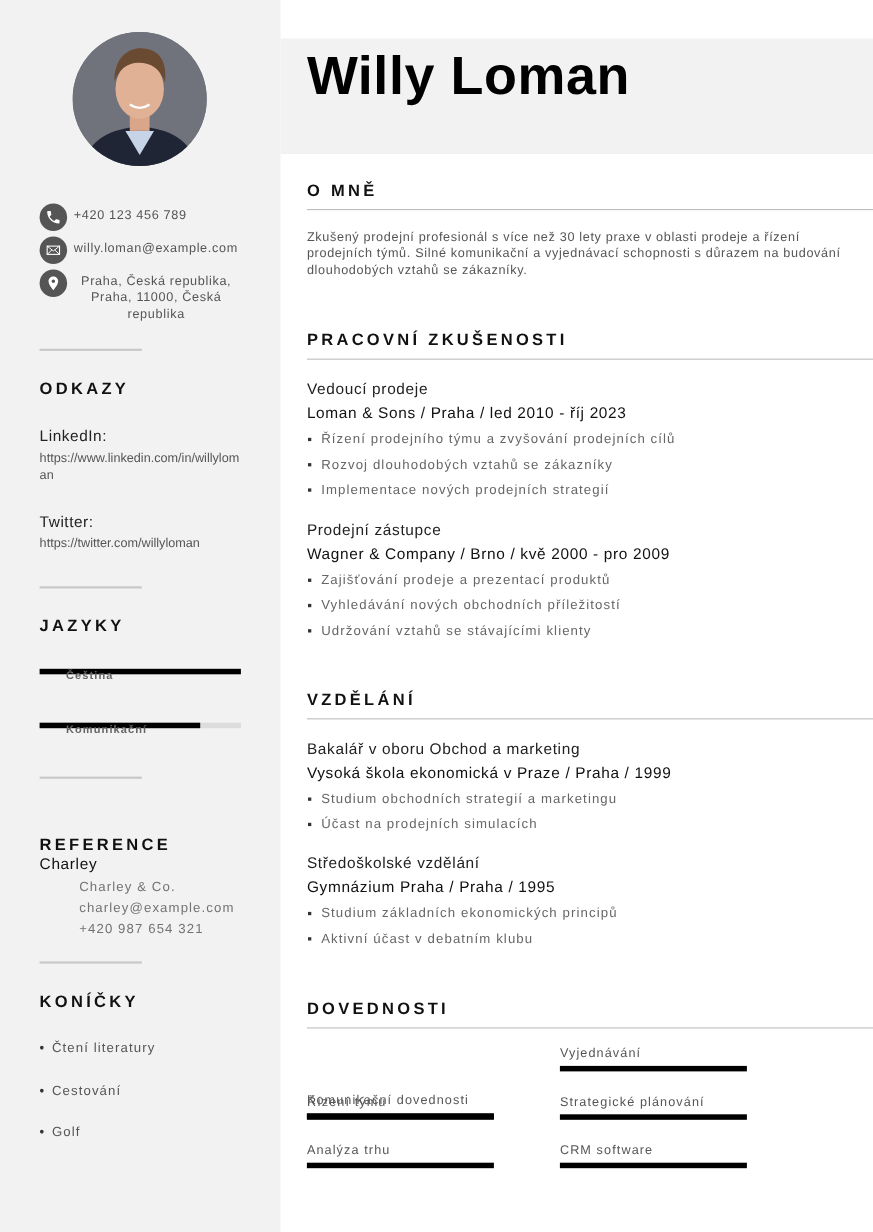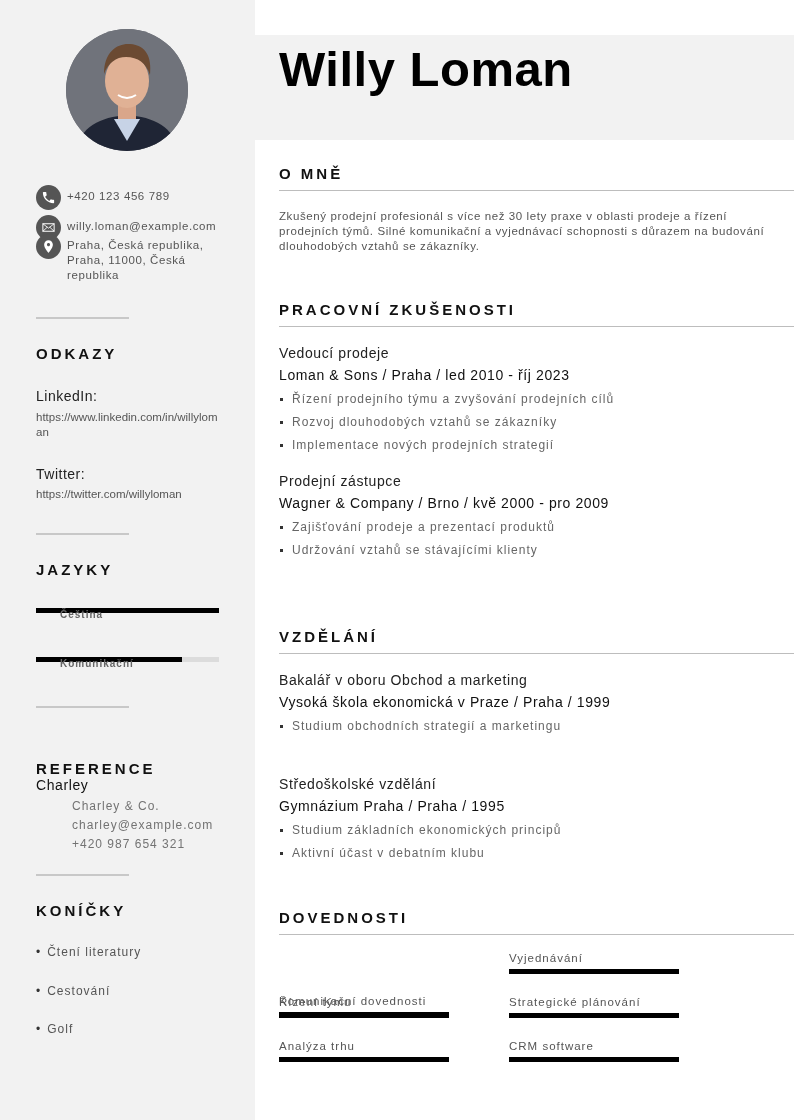--- a/index.html
+++ b/index.html
@@ -74,21 +74,21 @@
   </div>
   <div class="contact" style="top:219px;">
     <span class="ic">
       <svg viewBox="0 0 24 24">
           <rect x="3" y="6" width="18" height="12" fill="none" stroke="#fff" stroke-width="1.6"></rect>
           <path d="M3 6 L12 13 L21 6 M3 18 L10 11.5 M21 18 L14 11.5" fill="none" stroke="#fff" stroke-width="1.4"></path>
         </svg>
     </span>
     <span class="txt">willy.loman@example.com</span>
   </div>
-  <div class="contact" style="top:238px;">
+  <div class="contact" style="top:249px;text-align:center;">
     <span class="ic">
       <svg viewBox="0 0 24 24">
           <path fill="#fff" d="M12 2C8.1 2 5 5.1 5 9c0 5.2 7 13 7 13s7-7.8 7-13c0-3.9-3.1-7-7-7zm0 9.5c-1.4 0-2.5-1.1-2.5-2.5S10.6 6.5 12 6.5s2.5 1.1 2.5 2.5-1.1 2.5-2.5 2.5z"></path>
         </svg>
     </span>
     <span class="txt" style="width:150px;">Praha, Česká republika, Praha, 11000, Česká republika</span>
   </div>
 
   <div class="sdiv" style="top:317px;"></div>
   <div class="sh" style="top:345px;">ODKAZY</div>
@@ -145,31 +145,33 @@
     <li>Řízení prodejního týmu a zvyšování prodejních cílů</li>
     <li>Rozvoj dlouhodobých vztahů se zákazníky</li>
     <li>Implementace nových prodejních strategií</li>
   </ul>
 </div>
 <div class="job" style="top:470px;">
   <div class="t">Prodejní zástupce</div>
   <div class="s">Wagner &amp; Company / Brno / kvě 2000 - pro 2009</div>
   <ul>
     <li>Zajišťování prodeje a prezentací produktů</li>
+    <li>Vyhledávání nových obchodních příležitostí</li>
     <li>Udržování vztahů se stávajícími klienty</li>
   </ul>
 </div>
 
 <div class="mh" style="top:628px;">VZDĚLÁNÍ</div>
 <div class="mline" style="top:653px;"></div>
 <div class="job" style="top:669px;">
   <div class="t">Bakalář v oboru Obchod a marketing</div>
   <div class="s">Vysoká škola ekonomická v Praze / Praha / 1999</div>
   <ul>
     <li>Studium obchodních strategií a marketingu</li>
+    <li>Účast na prodejních simulacích</li>
   </ul>
 </div>
 <div class="job" style="top:773px;">
   <div class="t">Středoškolské vzdělání</div>
   <div class="s">Gymnázium Praha / Praha / 1995</div>
   <ul>
     <li>Studium základních ekonomických principů</li>
     <li>Aktivní účast v debatním klubu</li>
   </ul>
 </div>

